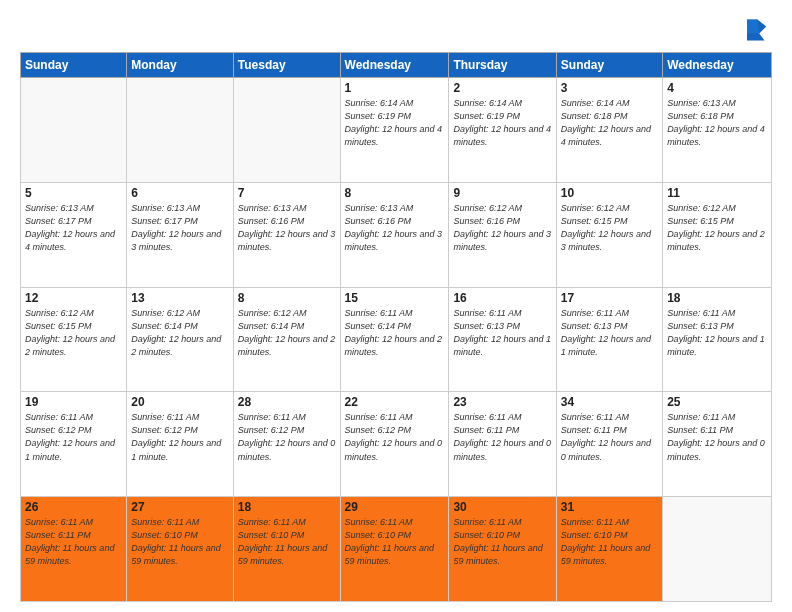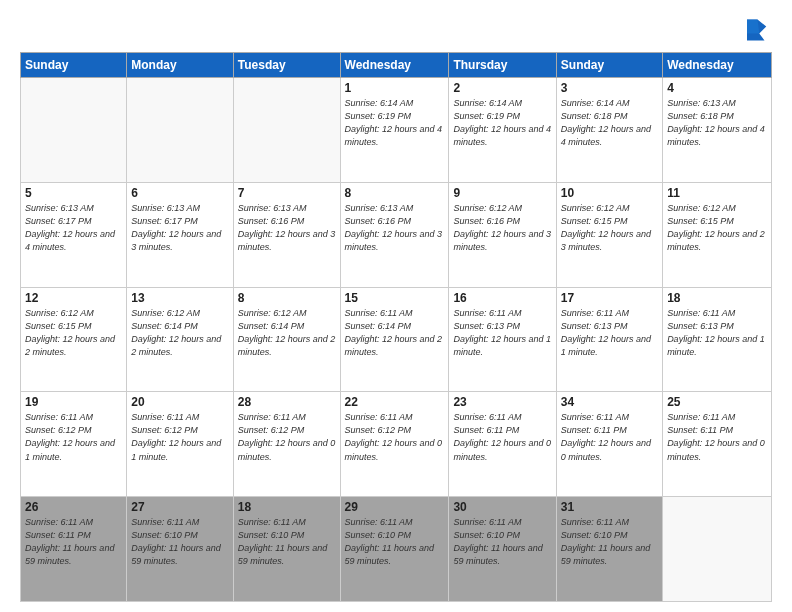--- a/index.html
+++ b/index.html
@@ -72,21 +72,21 @@
       border: 1px solid #ccc;
       vertical-align: top;
       padding: 3px 4px;
       width: 113px;
       font-size: 9.5px;
       color: #333;
       background: #fff;
       height: 88px;
     }
     .calendar tr:last-child td {
-      background: #a3a3a3;
+      background: #f97316;
     }
     .day-number {
       font-size: 12px;
       font-weight: bold;
       color: #222;
       display: block;
       margin-bottom: 2px;
     }
     .day-info {
       font-size: 9px;

